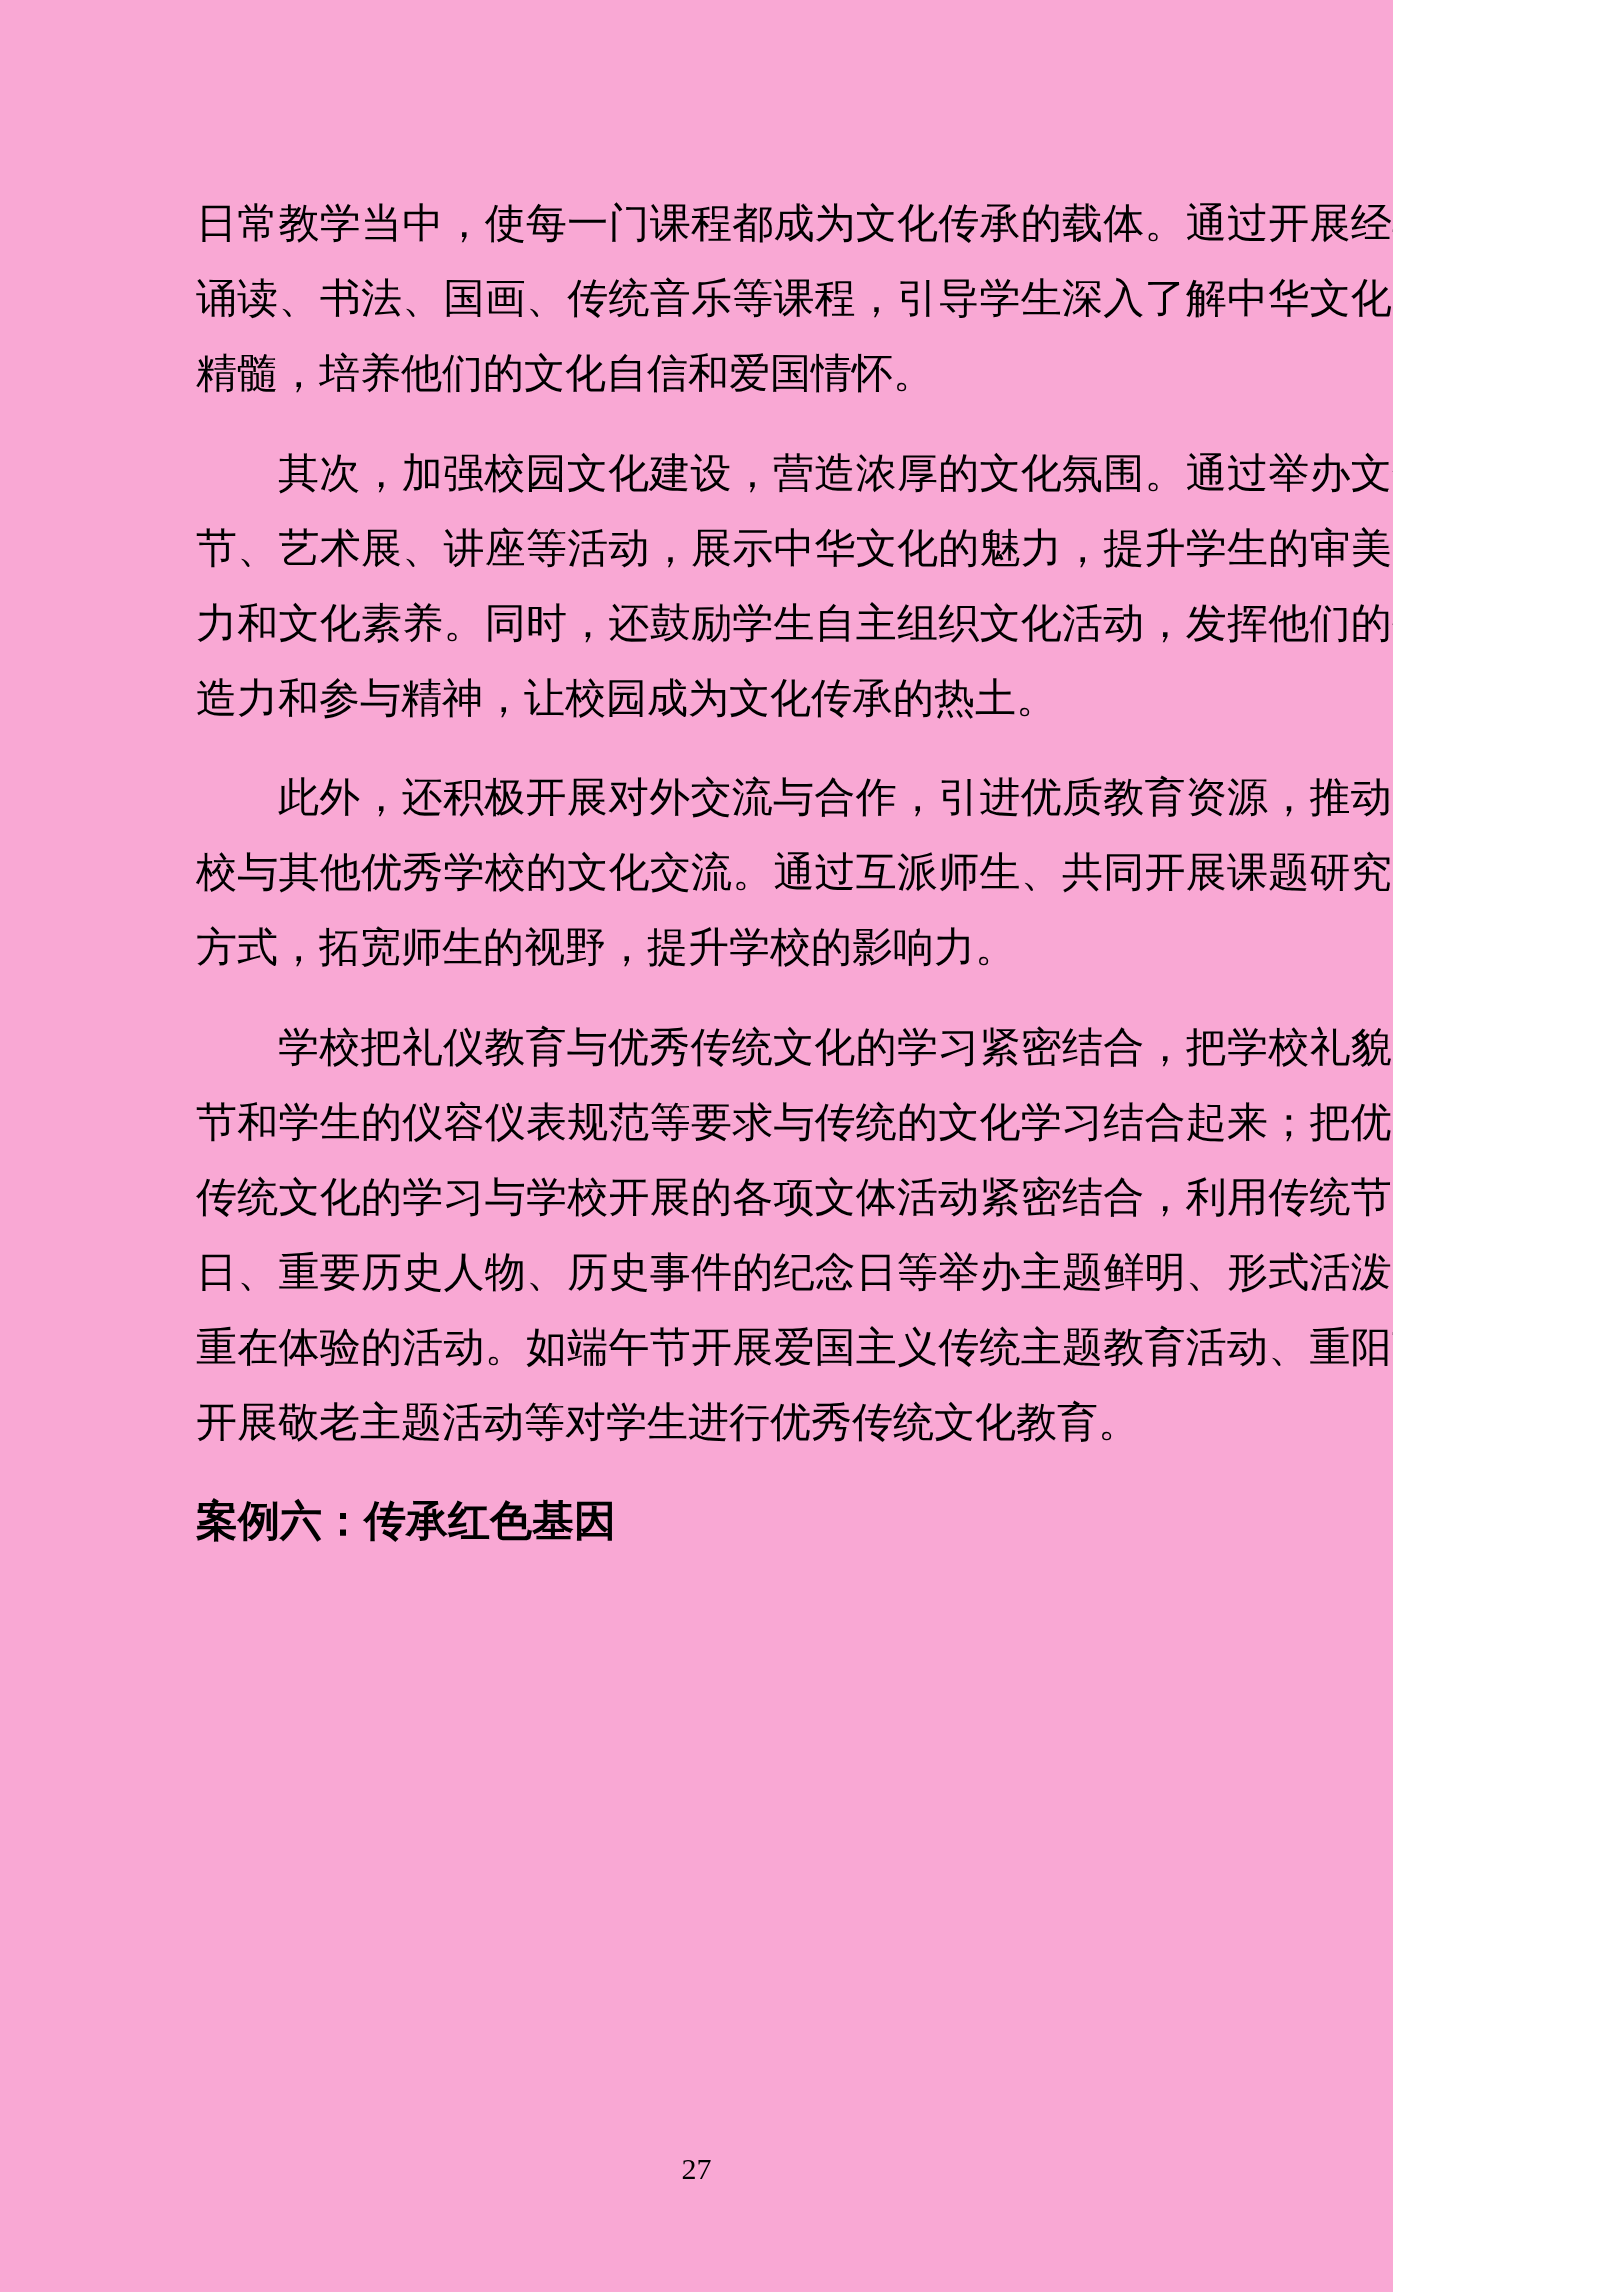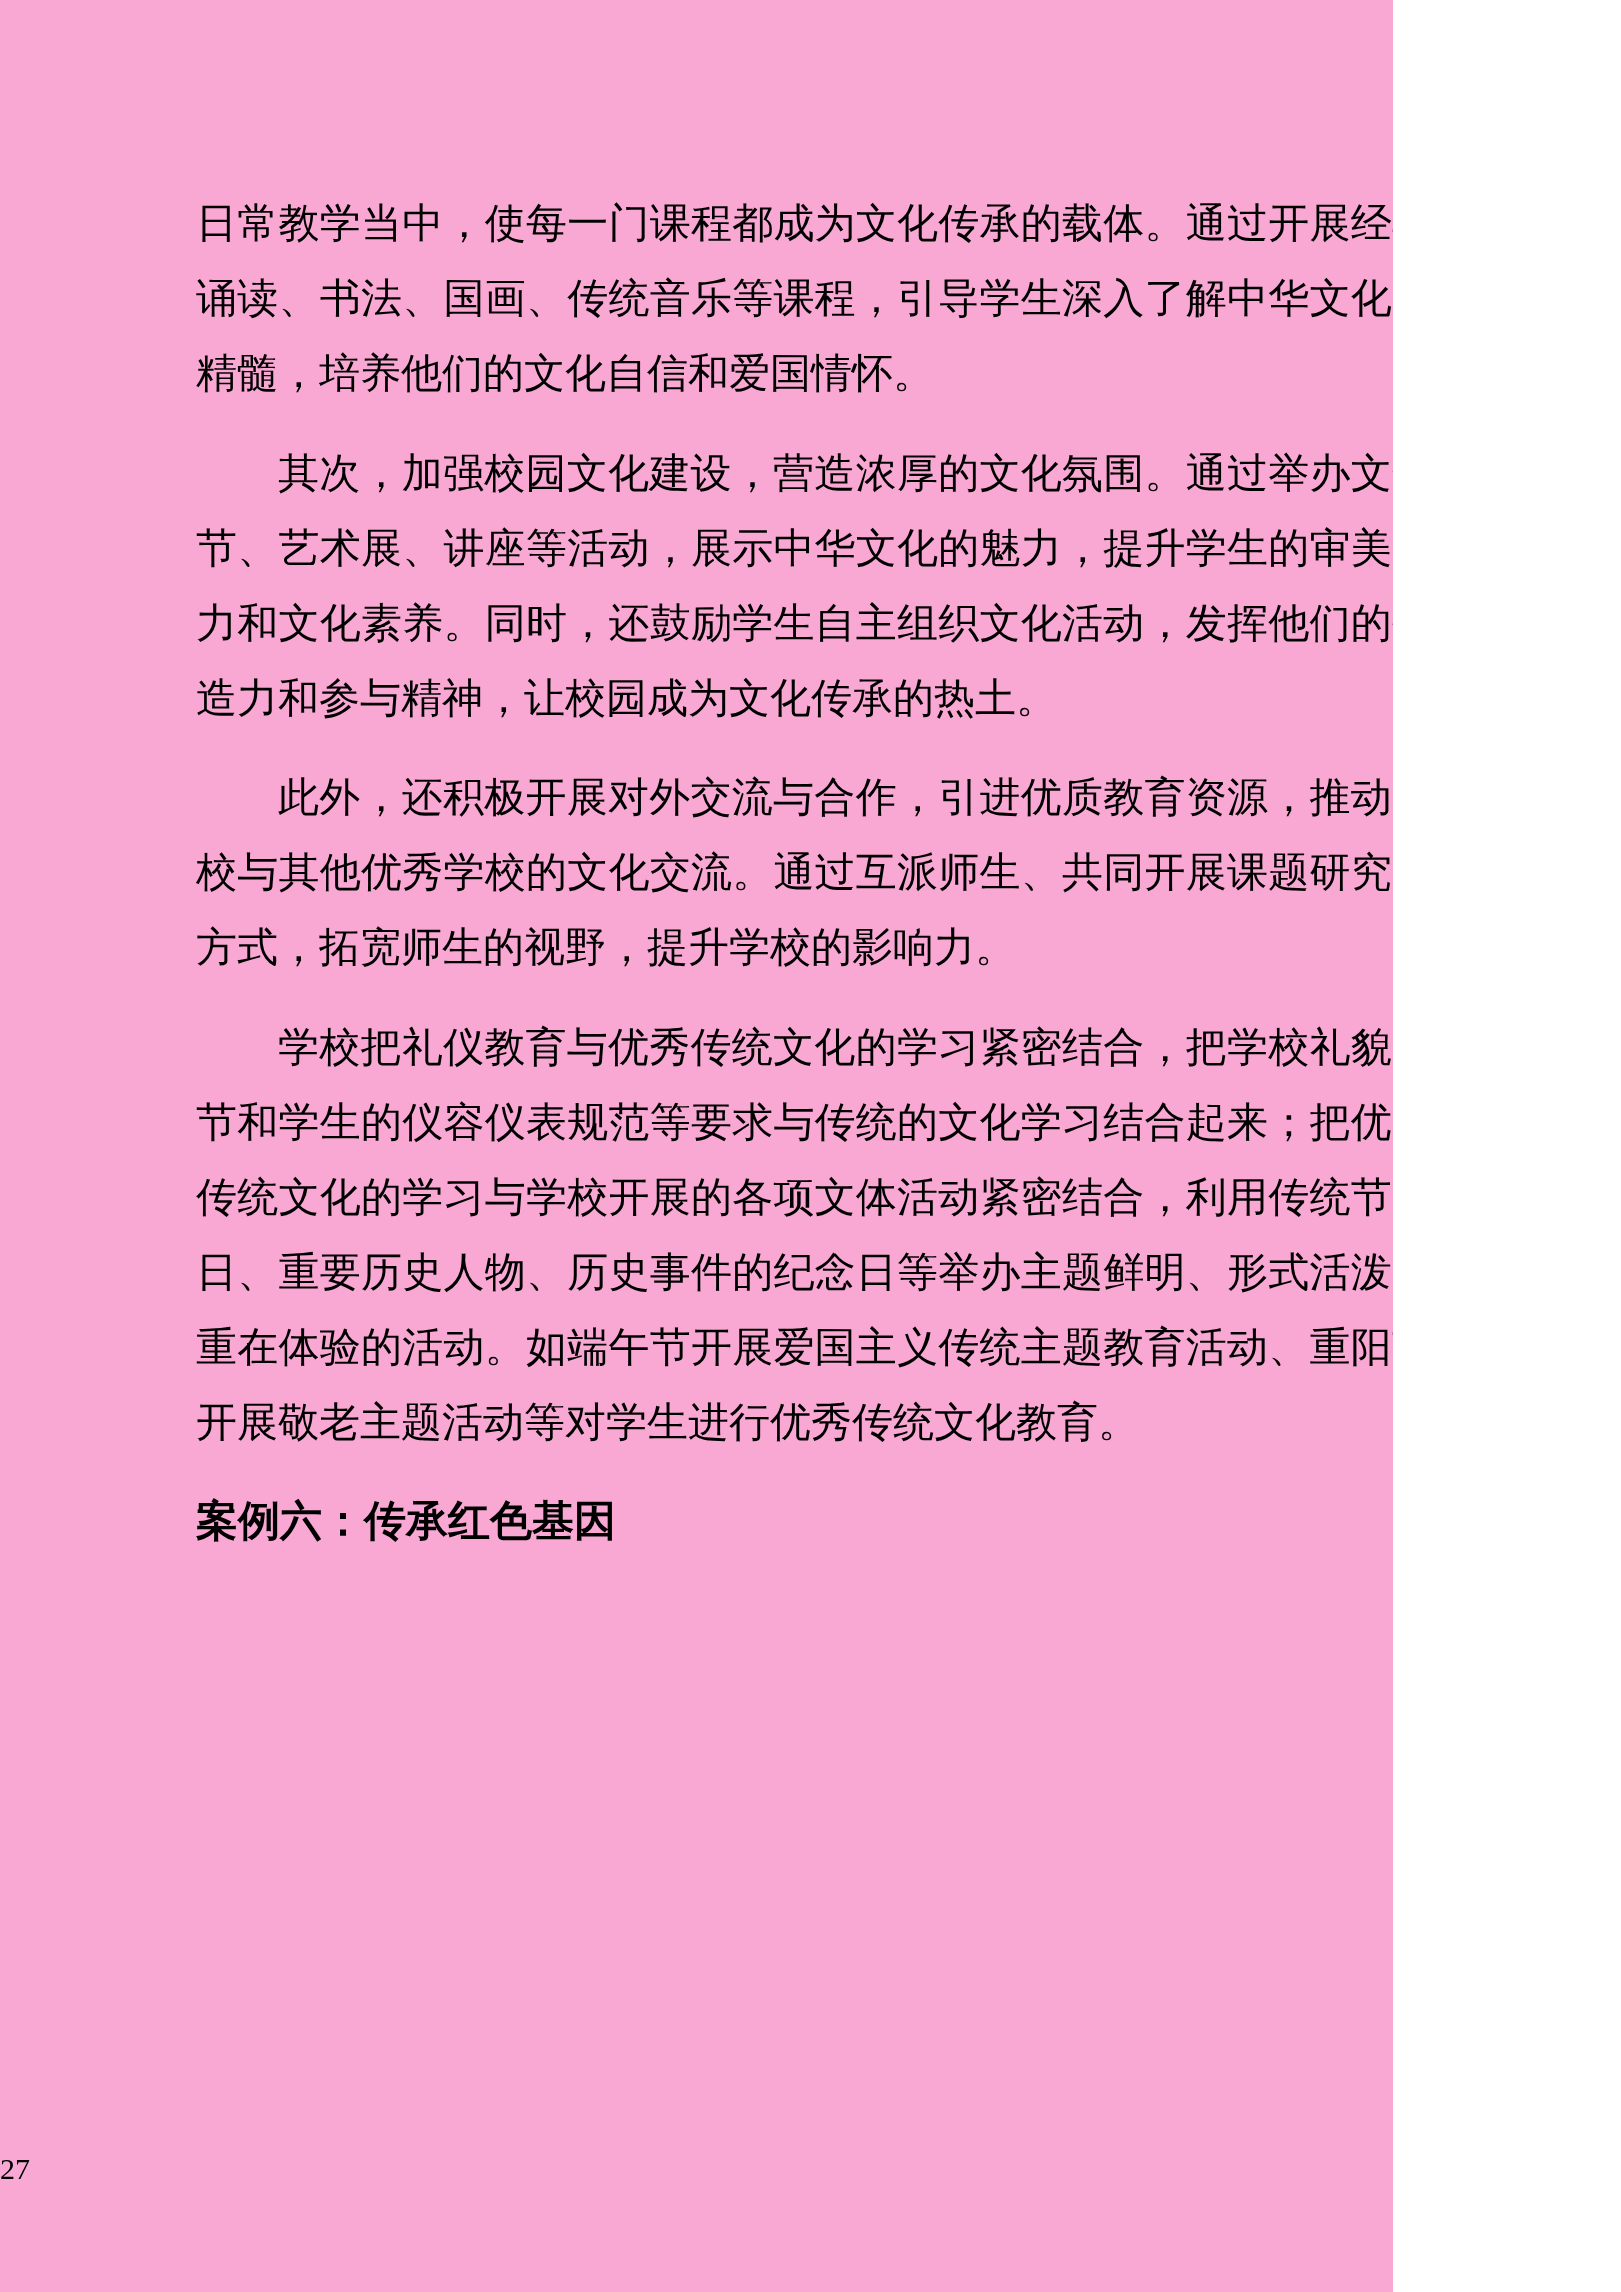--- a/index.html
+++ b/index.html
@@ -40,20 +40,21 @@
     font-weight: bold;
     margin: 0 0 24.5px 0;
     font-family: Liberation Serif, serif;
     text-align: left;
   }
   .footer {
     position: absolute;
     top: 2149px;
     left: 0;
     width: 100%;
+    text-align: center;
   }
   .footer span {
     font-size: 30px;
     line-height: 39px;
     font-family: "Liberation Serif", serif;
   }
 </style>
 </head>
 <body>
 

